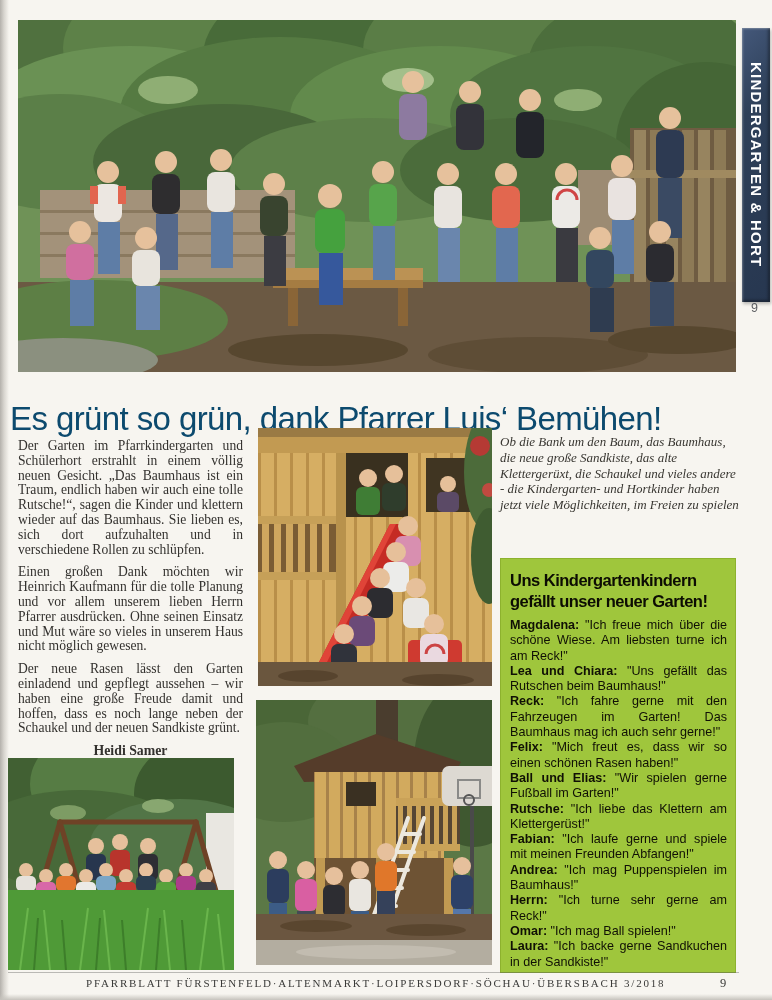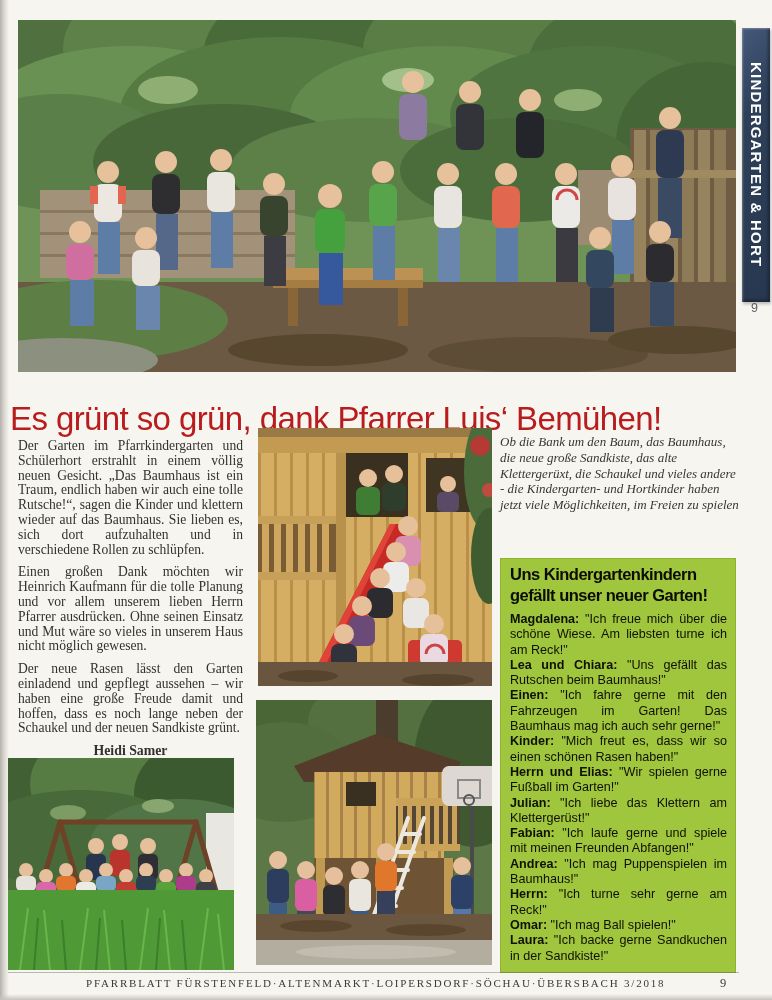--- a/index.html
+++ b/index.html
@@ -14,35 +14,35 @@
     background:linear-gradient(0deg,#c6c3bd 0,rgba(247,245,240,0) 100%);}
   .photo{position:absolute;overflow:hidden;background:#7b9a60;}
   .photo svg{display:block;}
   .photo-main{left:18px;top:20px;width:718px;height:352px;}
   .photo-slide{left:258px;top:428px;width:234px;height:258px;}
   .photo-lawn{left:8px;top:758px;width:226px;height:212px;}
   .photo-treehouse{left:256px;top:700px;width:236px;height:265px;}
   .headline{
     position:absolute;left:10px;top:378px;width:732px;
     font-family:"Liberation Sans",sans-serif;font-weight:400;
-    font-size:33px;letter-spacing:-0.6px;color:#b91c1c;white-space:nowrap;
+    font-size:33px;letter-spacing:-0.6px;color:#0c4a6e;white-space:nowrap;
   }
   .col-left{
     position:absolute;left:10px;top:431px;width:241px;
     font-size:13.6px;line-height:14.8px;text-align:justify;
   }
   .col-left p{margin:8px;}
   .byline{text-align:center;font-weight:bold;margin-top:3px;font-size:13.8px;}
   .caption{
     position:absolute;left:500px;top:434px;width:240px;
     font-style:italic;font-size:13px;line-height:15.8px;color:#383631;
   }
   .quote-box{
     position:absolute;left:500px;top:558px;width:236px;height:415px;
-    background:#9fc63c;box-sizing:border-box;padding:6px 9px 6px 10px;
+    background:#9fc63c;box-sizing:border-box;padding:12px 9px 6px 10px;
     box-shadow:inset 0 0 0 1px #8db22e;
     font-family:"Liberation Sans",sans-serif;color:#101005;overflow:hidden;
   }
   .qb-title{
     font-weight:bold;font-size:16.5px;line-height:20.5px;
     letter-spacing:-0.5px;margin:0 0 7px 0;color:#0c0c03;
   }
   .qb-entry{font-size:12.6px;line-height:15.3px;text-align:justify;margin:0;}
   .qb-name{font-weight:bold;}
   .side-tab{
@@ -263,24 +263,24 @@
         <ellipse cx="180" cy="252" rx="36" ry="6" fill="#57442e"></ellipse>
     </svg>
   </div>
 
   <div class="caption">Ob die Bank um den Baum, das Baumhaus, die neue große Sandkiste, das alte Klettergerüxt, die Schaukel und vieles andere - die Kindergarten- und Hortkinder haben jetzt viele Möglichkeiten, im Freien zu spielen</div>
 
   <div class="quote-box">
     <p class="qb-title">Uns Kindergartenkindern gefällt unser neuer Garten!</p>
     <p class="qb-entry"><span class="qb-name">Magdalena:</span> <span>"Ich freue mich über die schöne Wiese. Am liebsten turne ich am Reck!"</span></p>
     <p class="qb-entry"><span class="qb-name">Lea und Chiara:</span> <span>"Uns gefällt das Rutschen beim Baumhaus!"</span></p>
-    <p class="qb-entry"><span class="qb-name">Einen:</span> <span>"Ich fahre gerne mit den Fahrzeugen im Garten! Das Baumhaus mag ich auch sehr gerne!"</span></p>
-    <p class="qb-entry"><span class="qb-name">Kinder:</span> <span>"Mich freut es, dass wir so einen schönen Rasen haben!"</span></p>
-    <p class="qb-entry"><span class="qb-name">Herrn und Elias:</span> <span>"Wir spielen gerne Fußball im Garten!"</span></p>
-    <p class="qb-entry"><span class="qb-name">Julian:</span> <span>"Ich liebe das Klettern am Klettergerüst!"</span></p>
+    <p class="qb-entry"><span class="qb-name">Reck:</span> <span>"Ich fahre gerne mit den Fahrzeugen im Garten! Das Baumhaus mag ich auch sehr gerne!"</span></p>
+    <p class="qb-entry"><span class="qb-name">Felix:</span> <span>"Mich freut es, dass wir so einen schönen Rasen haben!"</span></p>
+    <p class="qb-entry"><span class="qb-name">Ball und Elias:</span> <span>"Wir spielen gerne Fußball im Garten!"</span></p>
+    <p class="qb-entry"><span class="qb-name">Rutsche:</span> <span>"Ich liebe das Klettern am Klettergerüst!"</span></p>
     <p class="qb-entry"><span class="qb-name">Fabian:</span> <span>"Ich laufe gerne und spiele mit meinen Freunden Abfangen!"</span></p>
     <p class="qb-entry"><span class="qb-name">Andrea:</span> <span>"Ich mag Puppenspielen im Baumhaus!"</span></p>
     <p class="qb-entry"><span class="qb-name">Herrn:</span> <span>"Ich turne sehr gerne am Reck!"</span></p>
     <p class="qb-entry"><span class="qb-name">Omar:</span> <span>"Ich mag Ball spielen!"</span></p>
     <p class="qb-entry"><span class="qb-name">Laura:</span> <span>"Ich backe gerne Sandkuchen in der Sandkiste!"</span></p>
   </div>
 
   <div class="photo photo-lawn" role="img" aria-label="Kinder liegen auf der Wiese vor der Schaukel">
     <svg viewBox="0 0 226 212" width="226" height="212">
       <rect width="226" height="212" fill="#4e6f3d"></rect>

